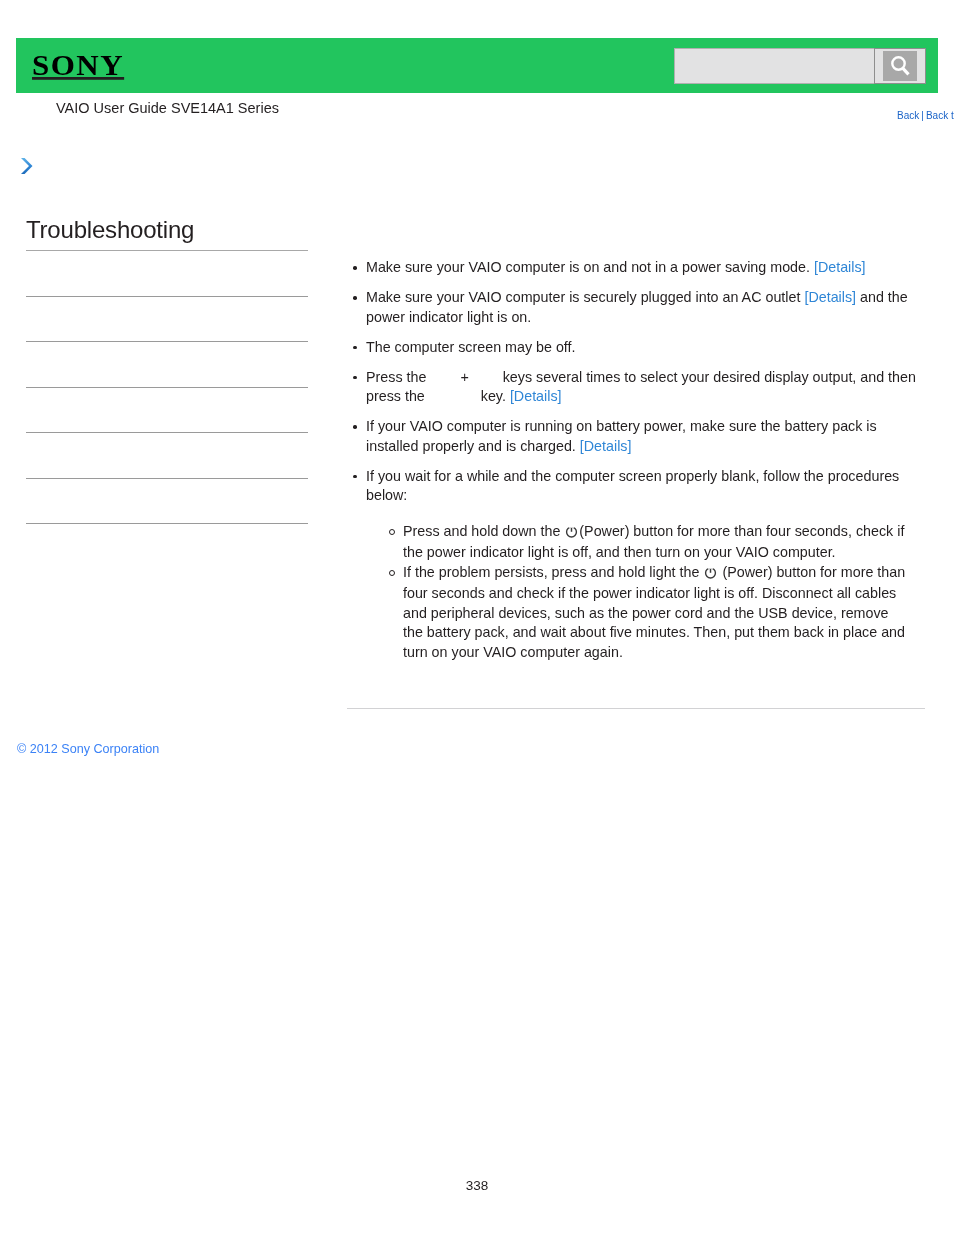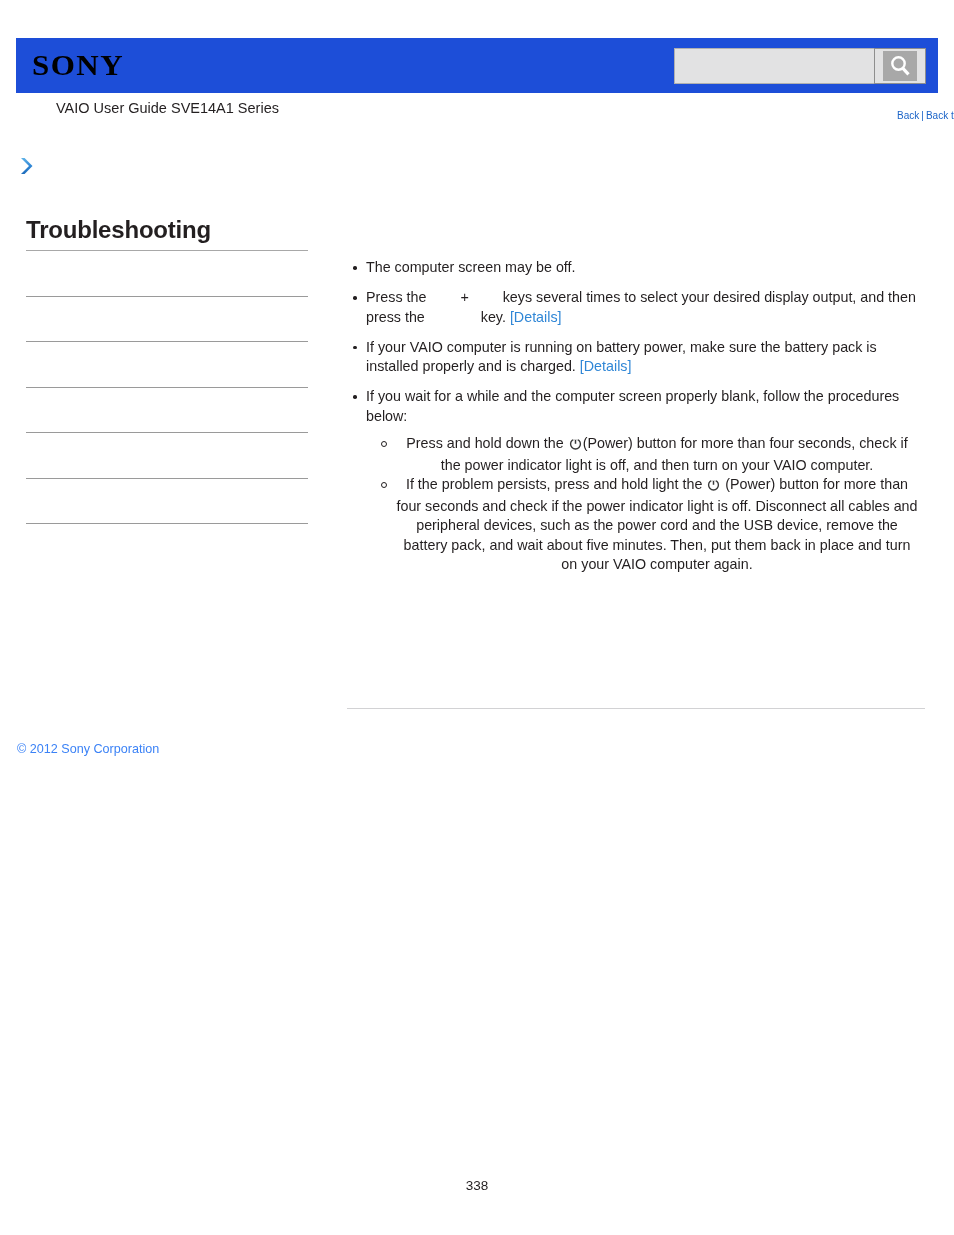--- a/index.html
+++ b/index.html
@@ -18,24 +18,25 @@
     -webkit-font-smoothing: antialiased;
   }
 
   
   #header-bar {
     position: absolute;
     left: 16px;
     top: 38px;
     width: 922px;
     height: 55px;
-    background: #1d4ed8;
+    background: #22c55e;
     display: flex;
     align-items: center;
     justify-content: space-between;
+    text-decoration: underline;
   }
   #sony-logo {
     font-family: "Liberation Serif", serif;
     font-weight: bold;
     font-size: 31px;
     letter-spacing: 1.5px;
     color: #000000;
     padding-left: 16px;
     line-height: 1;
     transform: scaleY(0.92);
@@ -118,21 +119,21 @@
     top: 155px;
     width: 292px;
   }
   #chevron-icon {
     width: 22px;
     height: 22px;
     display: block;
   }
   #page-heading {
     font-size: 24px;
-    font-weight: bold;
+    font-weight: normal;
     color: #231f20;
     margin: 40px 0 0 10px;
     line-height: 1.1;
     letter-spacing: -0.2px;
   }
   #heading-rule {
     margin: 7px 0 0 10px;
     width: 282px;
     height: 1px;
     background: #a8a8a8;
@@ -177,24 +178,23 @@
     content: "";
     position: absolute;
     left: 6px;
     top: 8px;
     width: 3.5px;
     height: 3.5px;
     background: #231f20;
     border-radius: 50%;
   }
   ul.subbullets {
-    margin: 8px;
+    margin: 16px;
     padding: 0;
     list-style: none;
-    text-align: center;
   }
   ul.subbullets > li {
     position: relative;
     padding-left: 21px;
     margin-top: 0px;
   }
   ul.subbullets > li::before {
     content: "";
     position: absolute;
     left: 7px;
@@ -311,21 +311,27 @@
       </li>
     <li>
         <span></span>
       </li>
   </ul>
 </div>
 
 <div id="content">
   <ul class="bullets">
 
-
+    <li>
+      <span>Make sure your VAIO computer is on and not in a power saving mode. </span><a href="#" class="details-link">[Details]</a>
+    </li>
+
+    <li>
+      <span>Make sure your VAIO computer is securely plugged into an AC outlet </span><a href="#" class="details-link">[Details]</a><span> and the power indicator light is on.</span>
+    </li>
 
     <li>
       <div>The computer screen may be off.</div>
     </li>
 
     <li>
       <div><span>Press the </span><span class="keyglyph"></span><span>+</span><span class="keyglyph"></span><span> keys several times to select your desired display output, and then press the </span><span class="keyglyph-wide"></span><span> key. </span><a href="#" class="details-link">[Details]</a></div>
     </li>
 
     <li>

